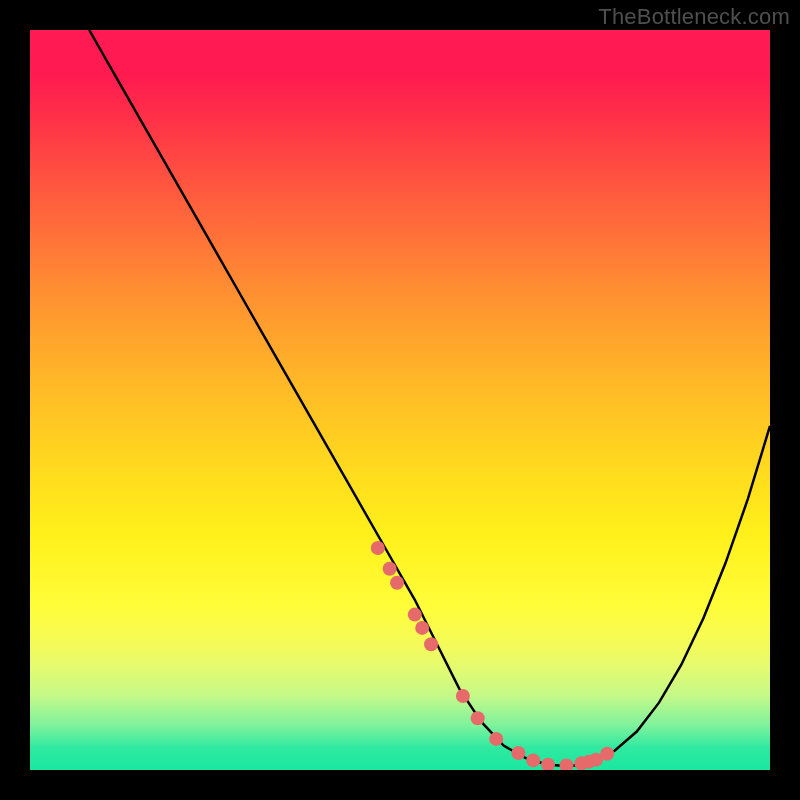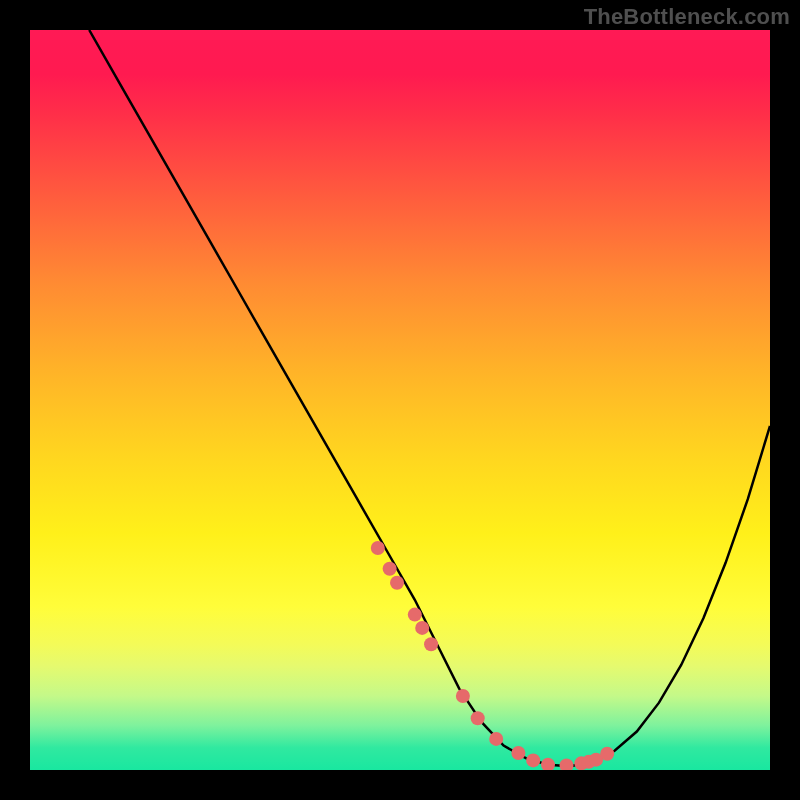--- a/index.html
+++ b/index.html
@@ -16,21 +16,21 @@
     width: 800px;
     height: 800px;
     background: #000000;
   }
   .watermark {
     position: absolute;
     top: 4px;
     right: 10px;
     color: #4f4f4f;
     font-size: 22px;
-    font-weight: 700;
+    font-weight: 400;
     letter-spacing: 0.2px;
     z-index: 50;
   }
   .plot-area {
     position: absolute;
     left: 30px;
     top: 30px;
     width: 740px;
     height: 740px;
     

